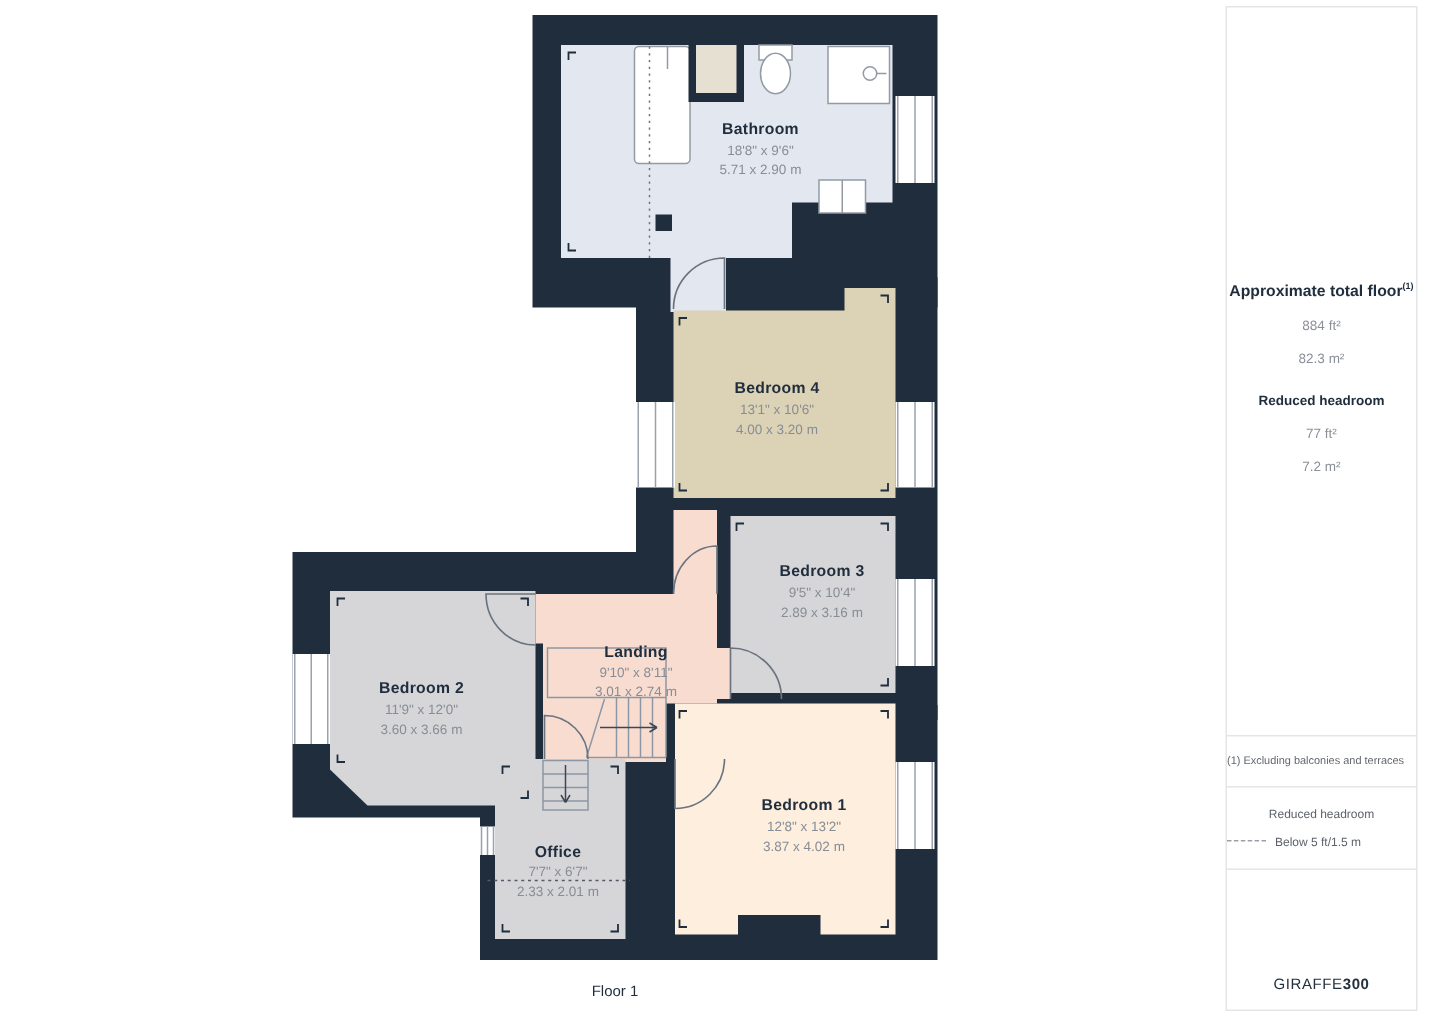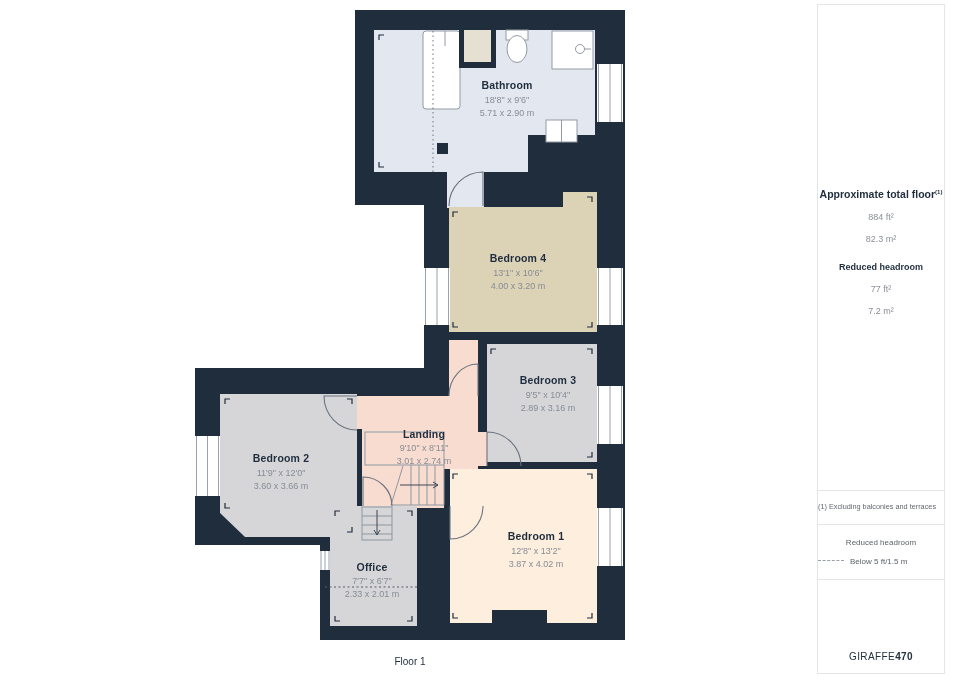--- a/index.html
+++ b/index.html
@@ -201,16 +201,16 @@
     <div class="footnote">(1) Excluding balconies and terraces</div>
 
     <div class="divider" style="top:519px"></div>
     <div class="legend-title">Reduced headroom</div>
     <div class="legend-row">
       <span class="legend-dash"></span><span>Below 5 ft/1.5 m</span>
     </div>
 
     <div class="divider" style="top:574px"></div>
     <div class="logo">
-      <span class="l1">GIRAFFE</span><span class="l2">470</span>
+      <span class="l1">GIRAFFE</span><span class="l2">300</span>
     </div>
   </div>
 </div>
 
 </body></html>

